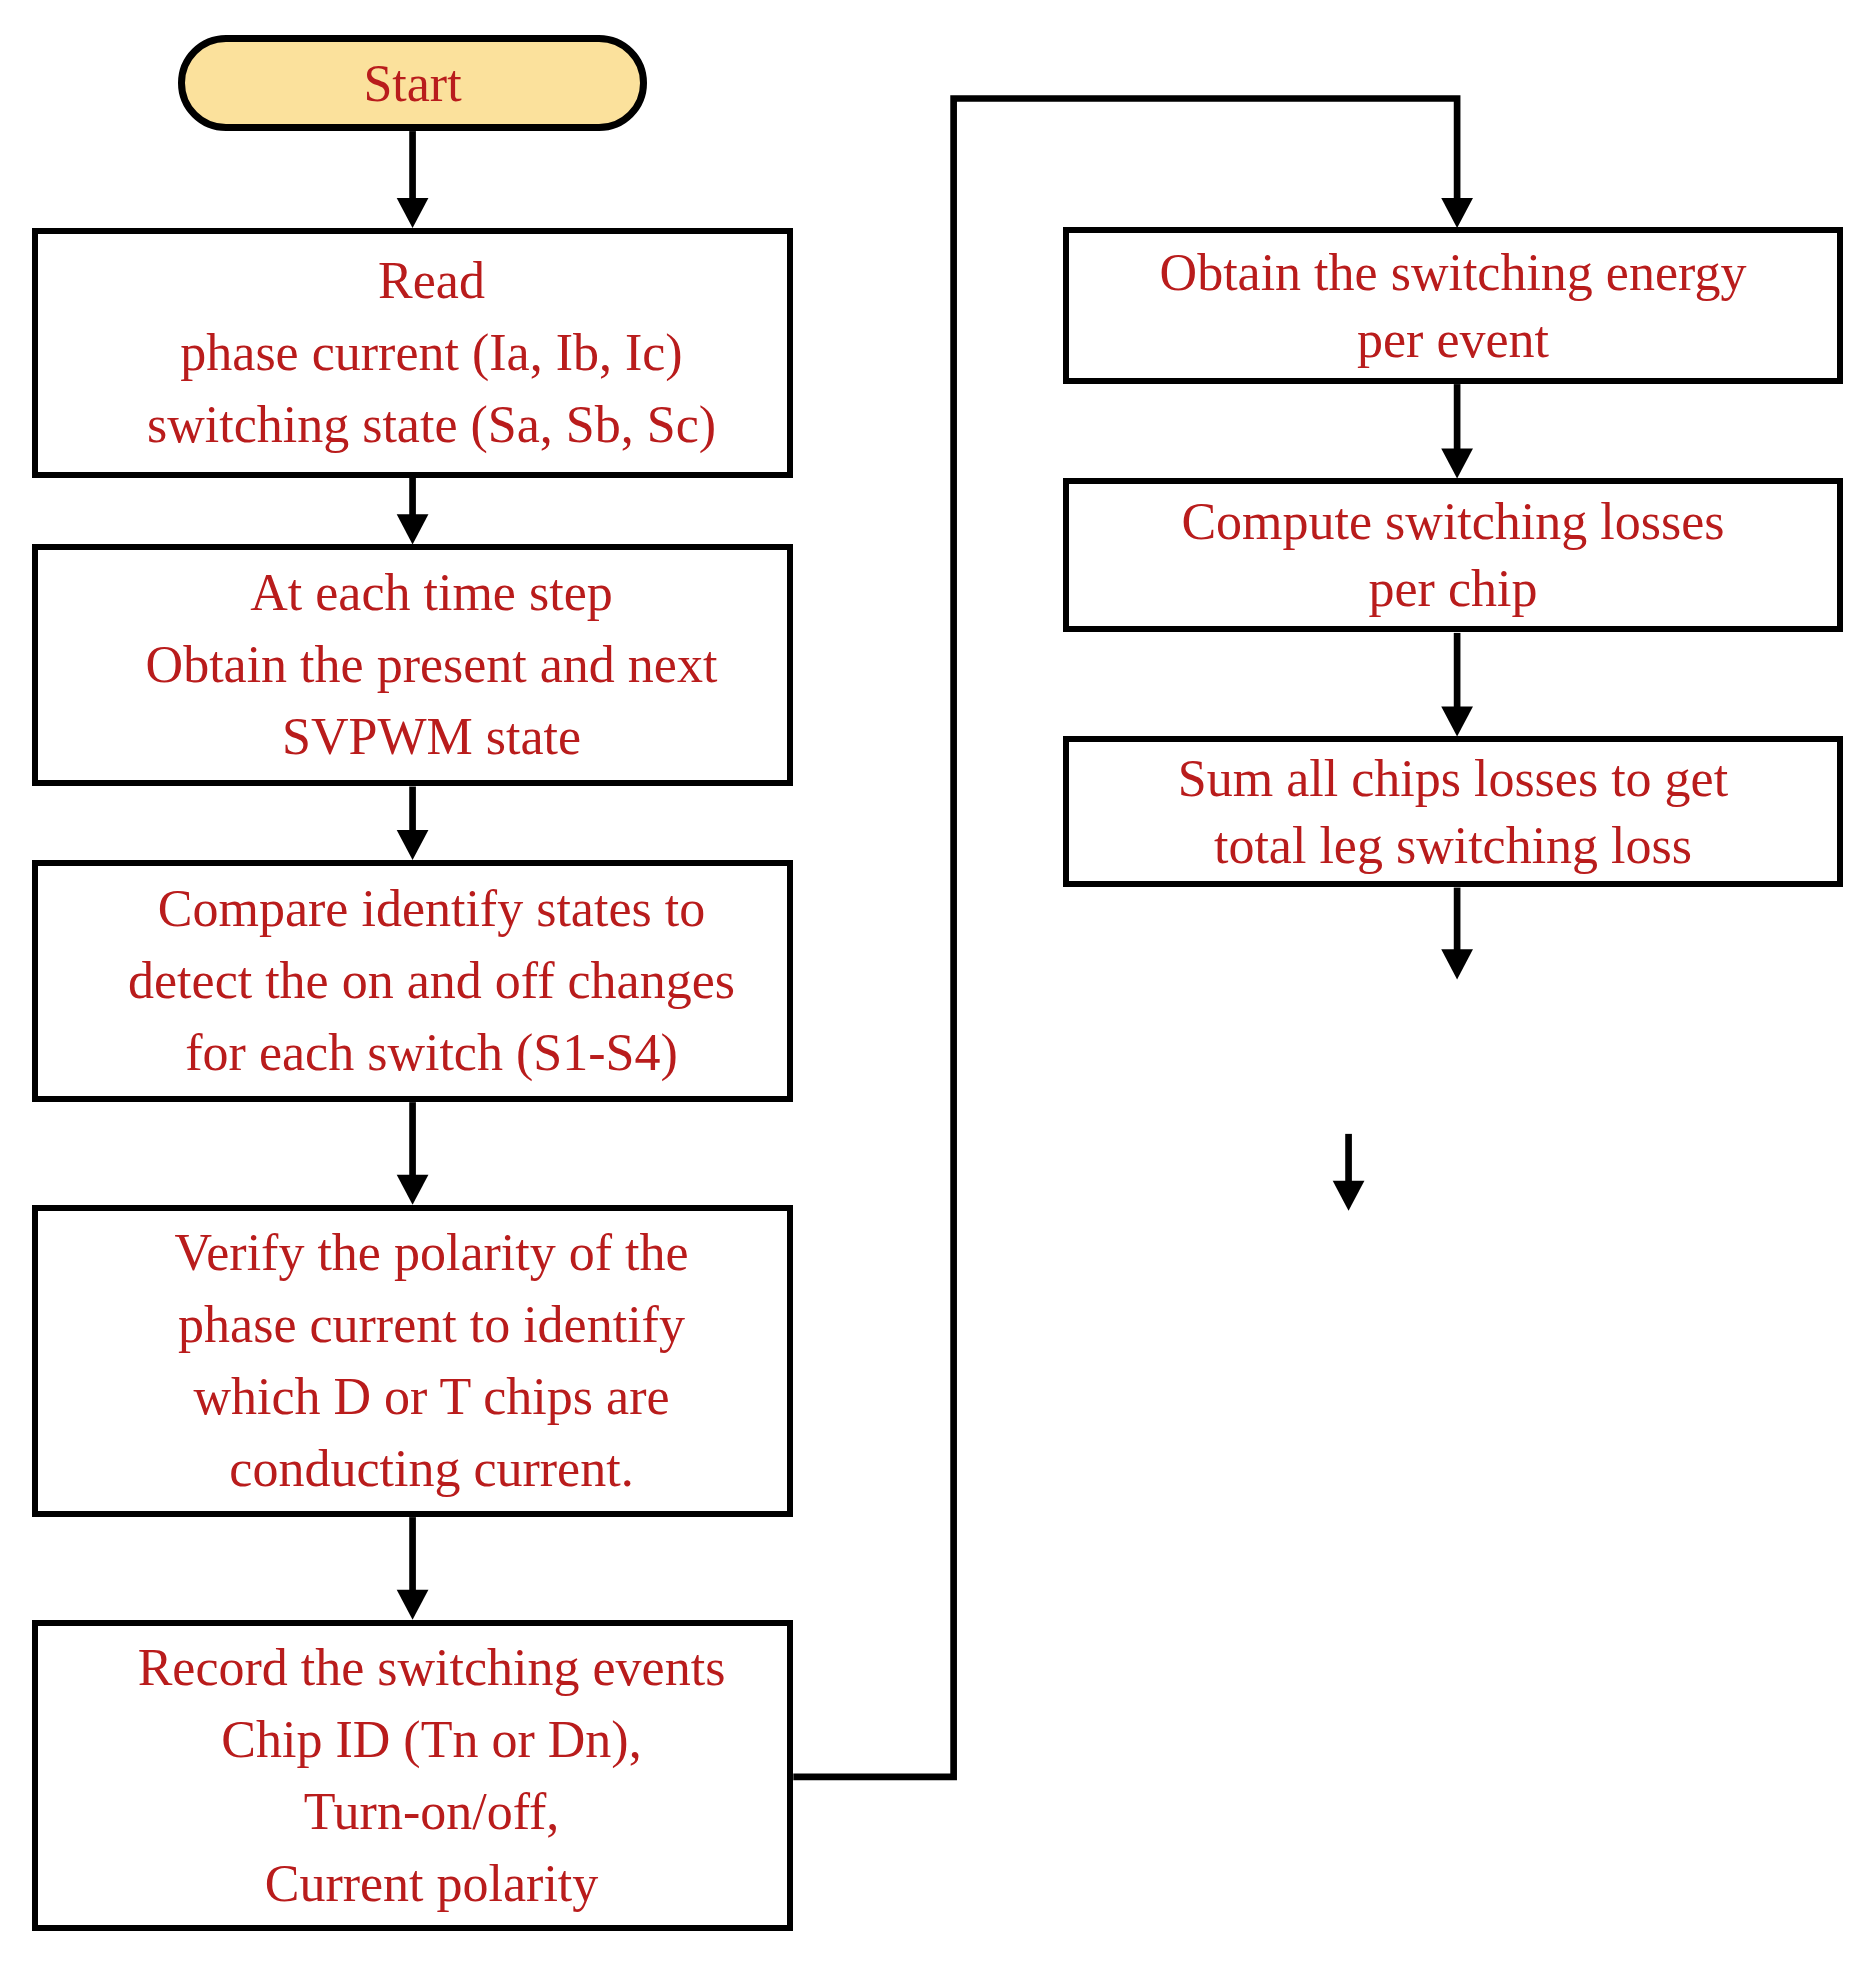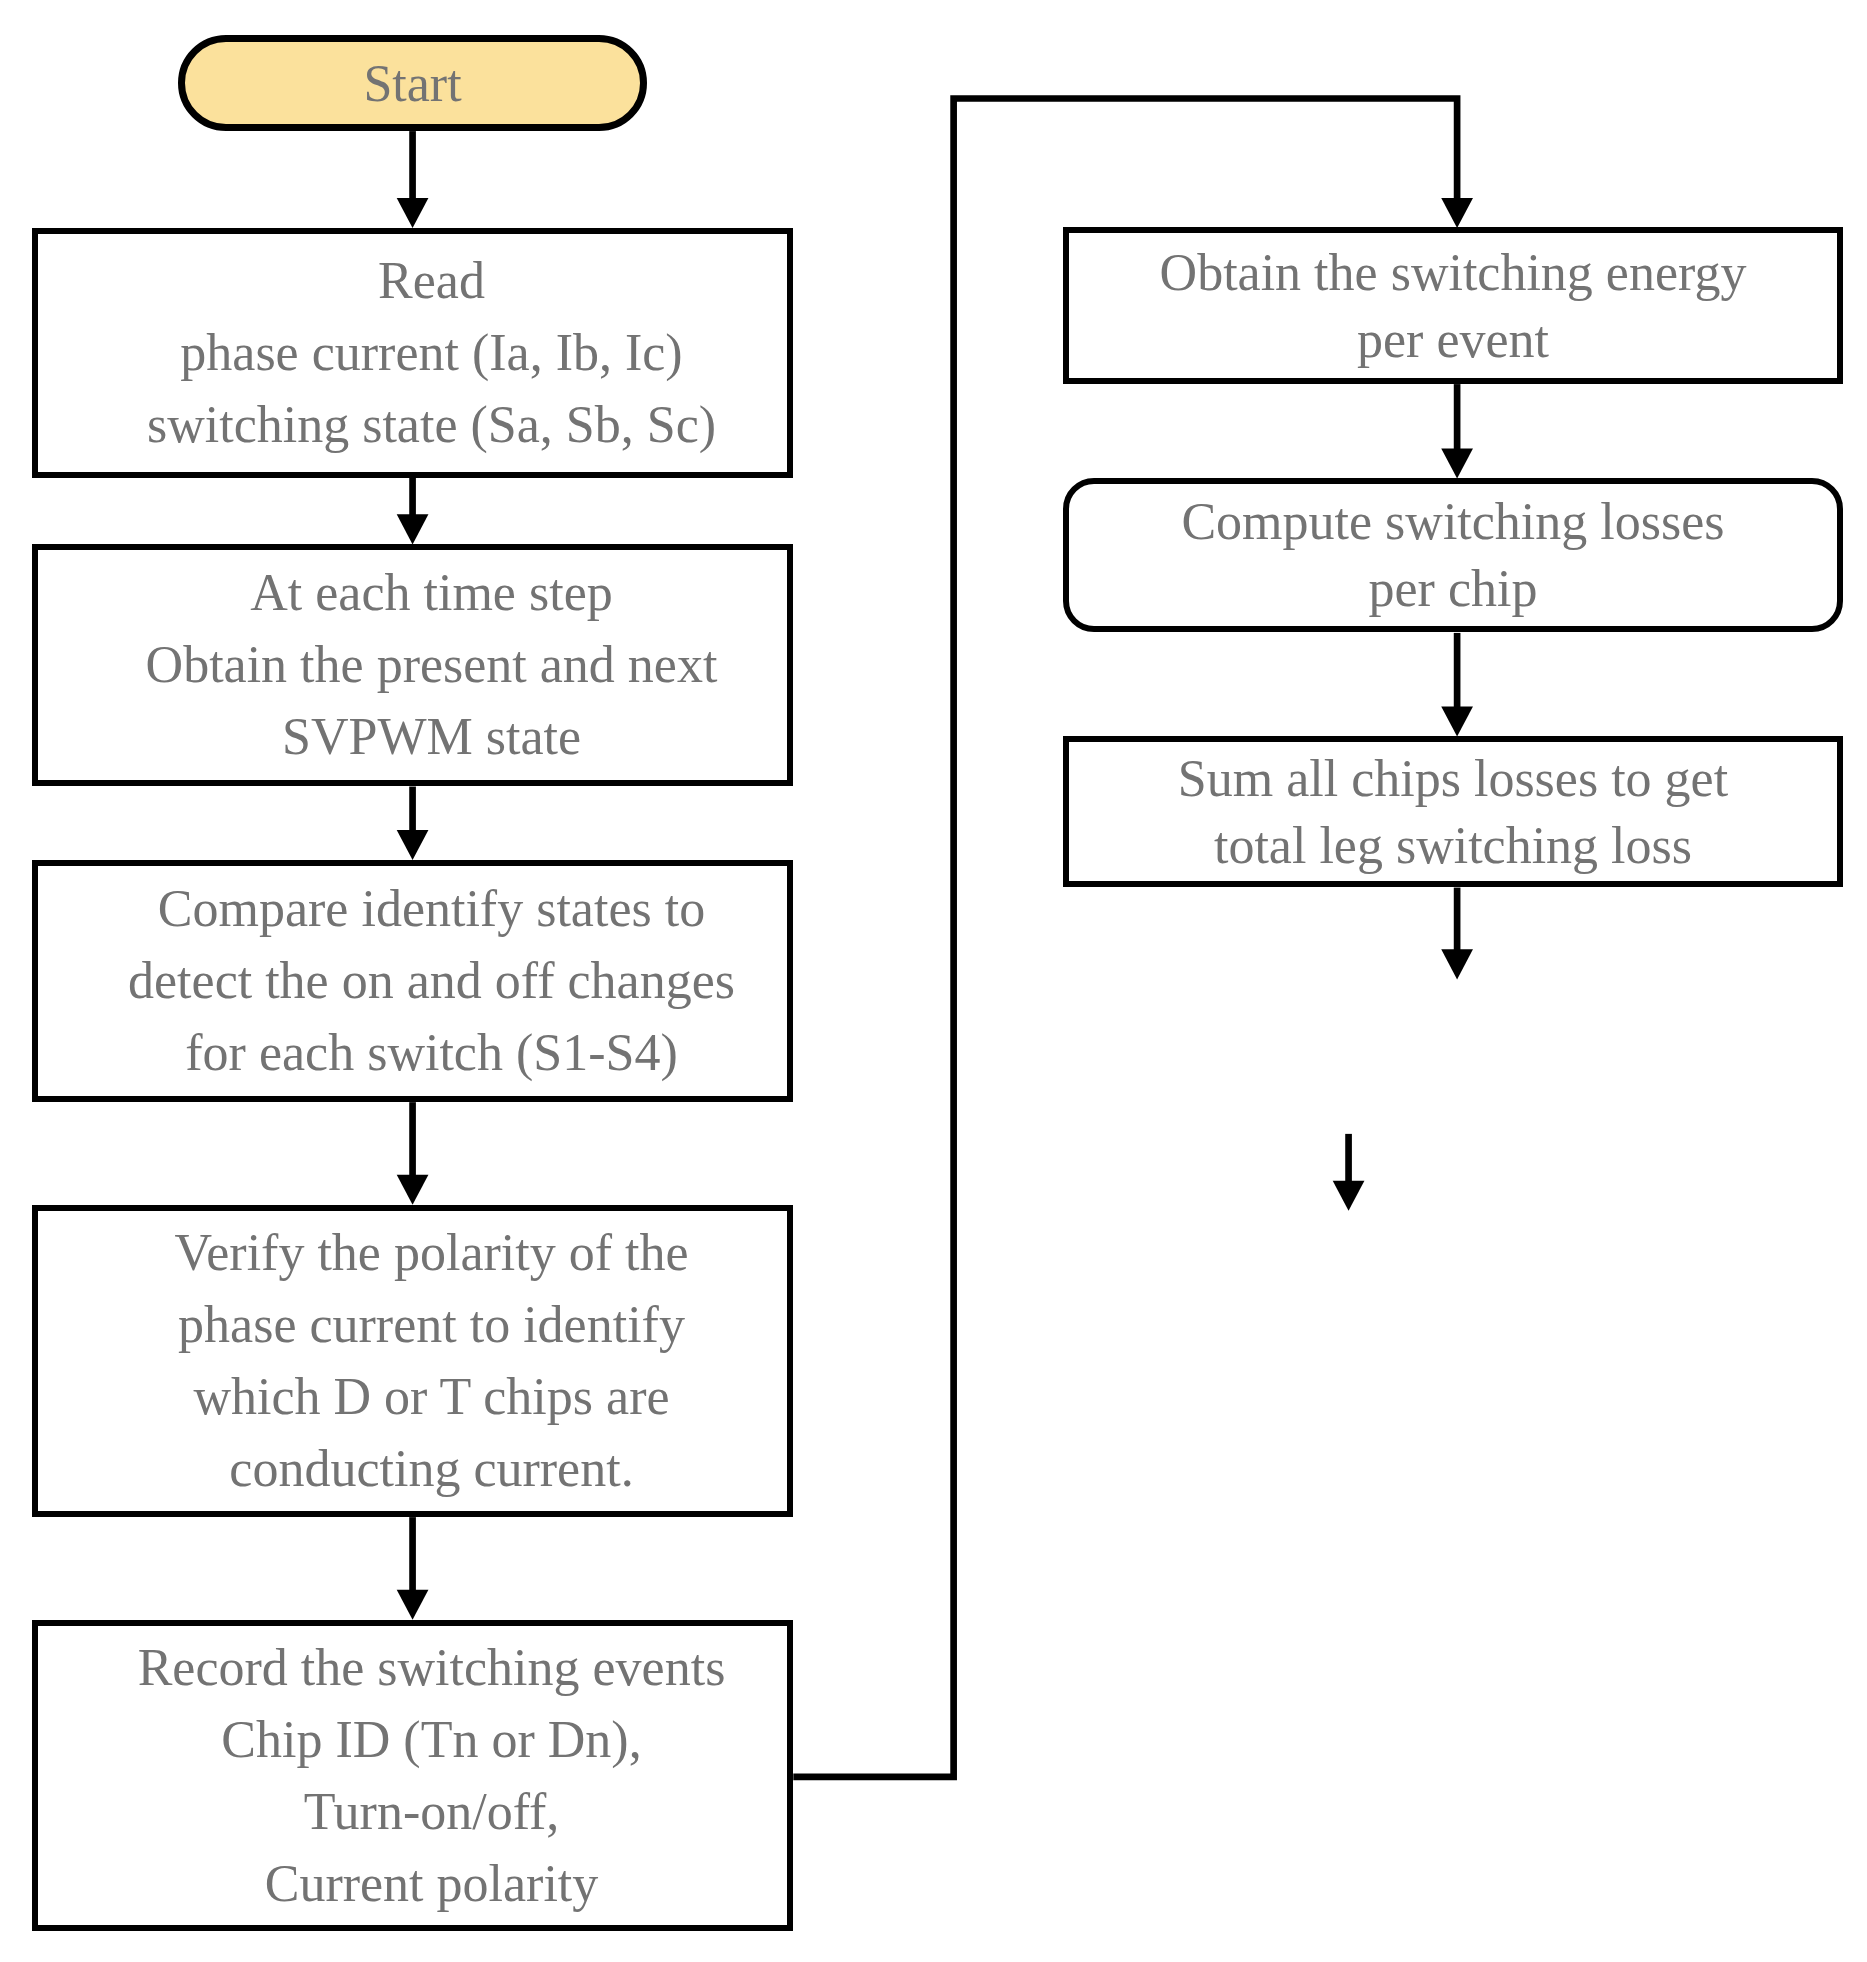--- a/index.html
+++ b/index.html
@@ -2,21 +2,21 @@
 <html style="font-size:13.4px"><head>
 <meta charset="utf-8">
 <style>
   html, body { margin: 0; padding: 0; background: #ffffff; }
   .canvas {
     position: relative;
     width: 1860px;
     height: 1963px;
     background: #ffffff;
     font-family: "Liberation Serif", "DejaVu Serif", serif;
-    color: #737373;
+    color: #b91c1c;
   }
   .node {
     position: absolute;
     box-sizing: border-box;
     display: flex;
     align-items: center;
     justify-content: center;
     text-align: center;
     background: #ffffff;
     border: 6.7px solid #000000;
@@ -114,21 +114,21 @@
 Chip ID (Tn or Dn),
 Turn-on/off,
 Current polarity</span>
   </div>
 
   <div class="node proc-right" style="top:227px; height:157px;">
     <span class="node-text">Obtain the switching energy
 per event</span>
   </div>
 
-  <div class="node proc-right" style="top:478px; height:154px;border-radius:31px;">
+  <div class="node proc-right" style="top:478px; height:154px;">
     <span class="node-text">Compute switching losses
 per chip</span>
   </div>
 
   <div class="node proc-right" style="top:736px; height:151px;align-items:center;">
     <span class="node-text">Sum all chips losses to get
 total leg switching loss</span>
   </div>
 
 

